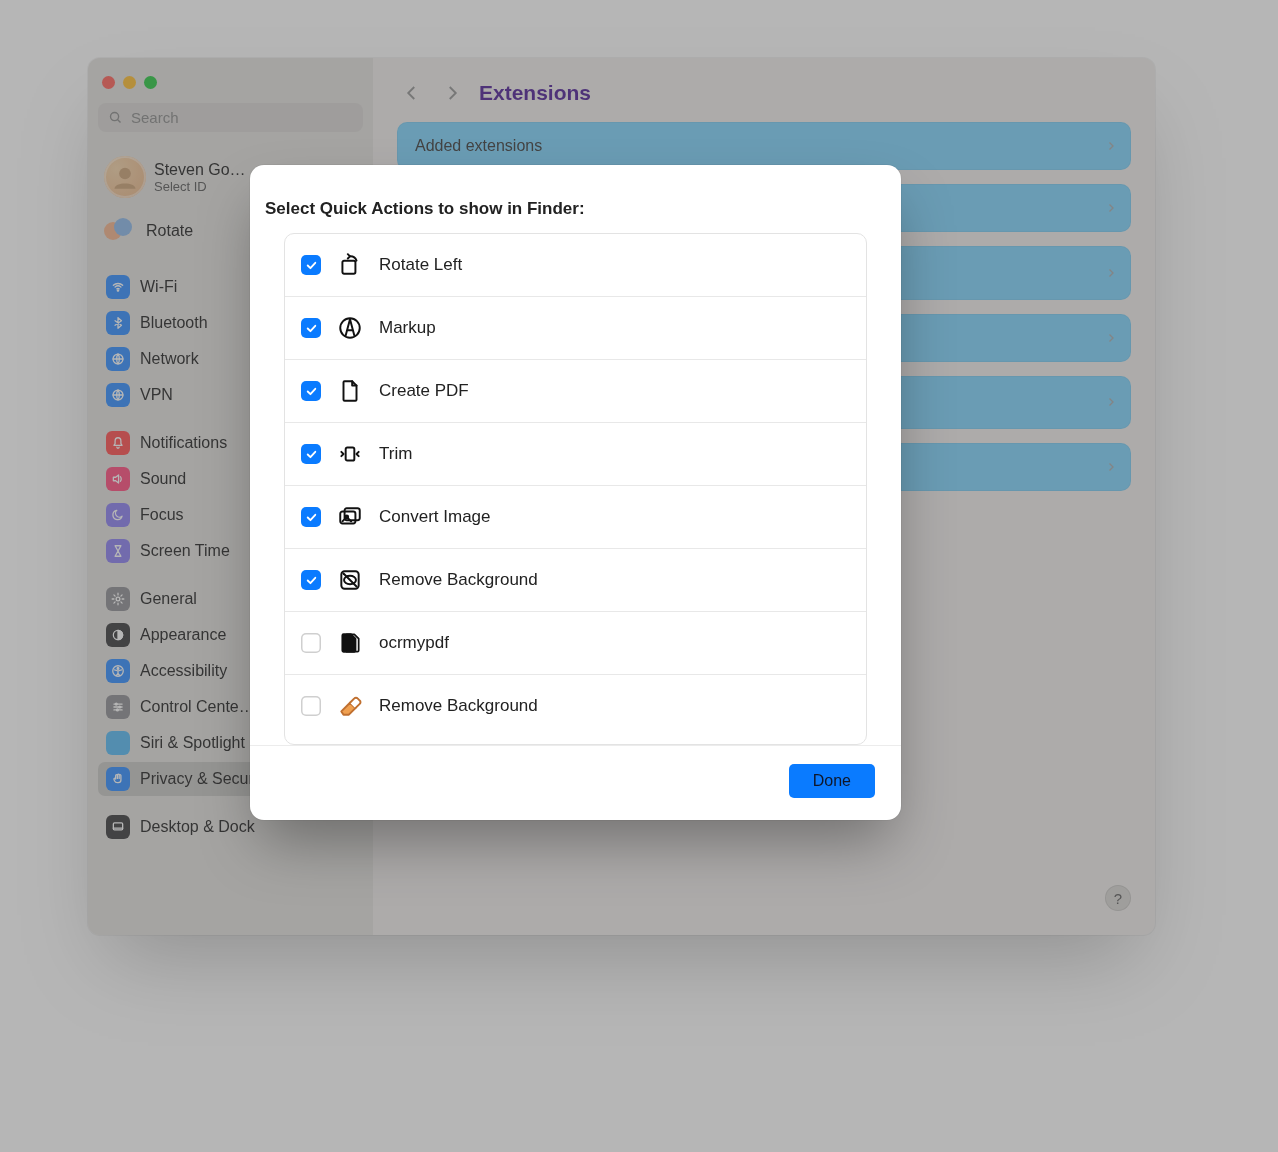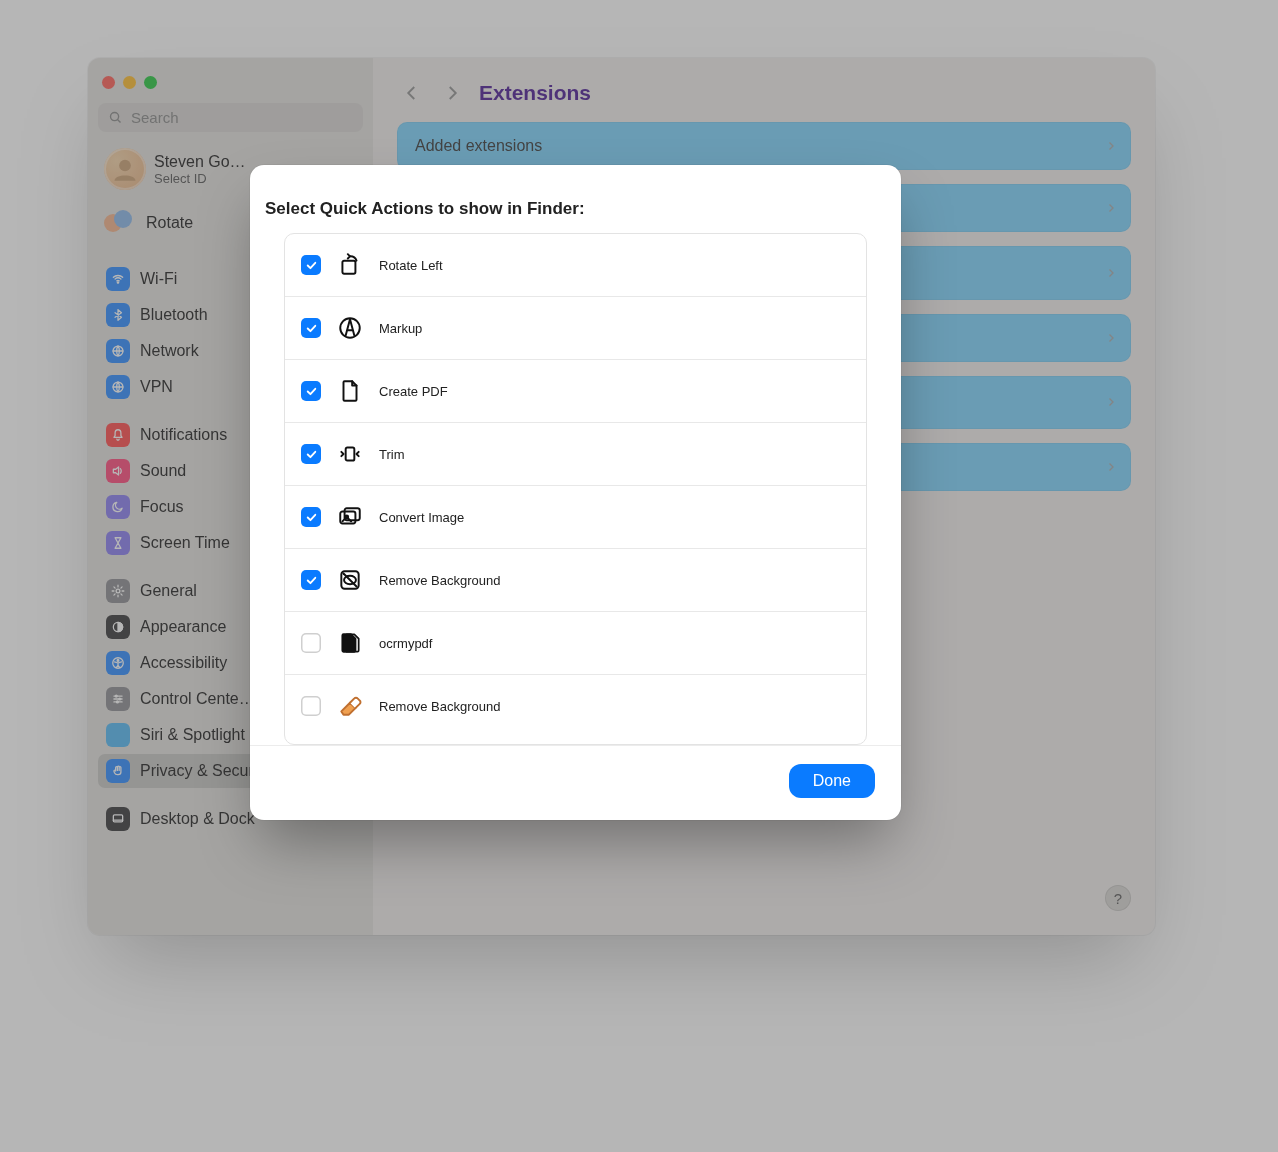--- a/index.html
+++ b/index.html
@@ -43,21 +43,21 @@
   .traffic { display:flex; gap:8px; padding:6px 4px 10px 4px; }
   .traffic .dot { width:13px; height:13px; border-radius:50%; }
   .dot.red{background:var(--red);} .dot.yellow{background:var(--yellow);} .dot.green{background:var(--green);}
   .search {
     display:flex; align-items:center; gap:8px;
     background:#d7d5d2;
     border-radius:8px;
     padding:6px 10px;
     color:#8a8a8a;
     font-size:15px;
-    margin-bottom:2px;
+    margin-bottom:10px;
   }
   .search svg{flex:0 0 auto;}
   .user {
     display:flex; align-items:center; gap:8px; padding:4px 6px; margin-top:6px;
   }
   .avatar {
     width:42px;height:42px;border-radius:50%;
     background: radial-gradient(circle at 30% 30%, #f4d3a8, #e9b385);
     position:relative; overflow:hidden;
     display:flex;align-items:center;justify-content:center;
@@ -141,26 +141,26 @@
   .cb{
     width:20px;height:20px;border-radius:5px;
     display:flex;align-items:center;justify-content:center;
     flex:0 0 20px;
   }
   .cb.checked{background:#0a7bff;}
   .cb.unchecked{background:#fff;box-shadow:inset 0 0 0 1.5px #cfcfcf;}
   .cb svg{color:#fff;width:13px;height:13px;}
   .qa-ic{width:30px;height:30px;display:flex;align-items:center;justify-content:center;color:#111;flex:0 0 30px;}
   .qa-ic svg{width:26px;height:26px;}
-  .qa-label{font-size:13px;}
+  .qa-label{font-size:17px;}
   .modal-foot{
     padding:18px 26px 22px 26px;display:flex;justify-content:flex-end;border-top:1px solid #ececec;
   }
   .done{
-    background:#0a7bff;color:#ffffff;border:none;border-radius:12px;
+    background:#0a7bff;color:#0f172a;border:none;border-radius:5px;
     font-size:16px;font-weight:500;padding:8px 24px;
   }
 </style>
 </head>
 <body>
 
 <div class="canvas">
 
   <div class="window">
 

